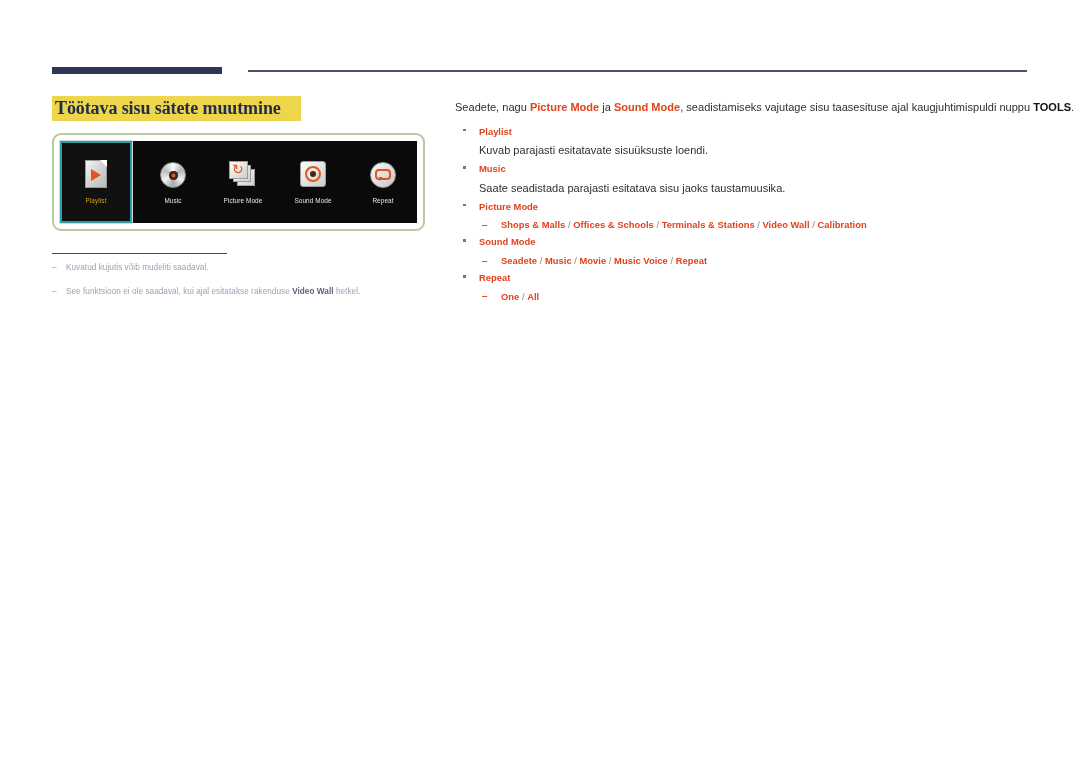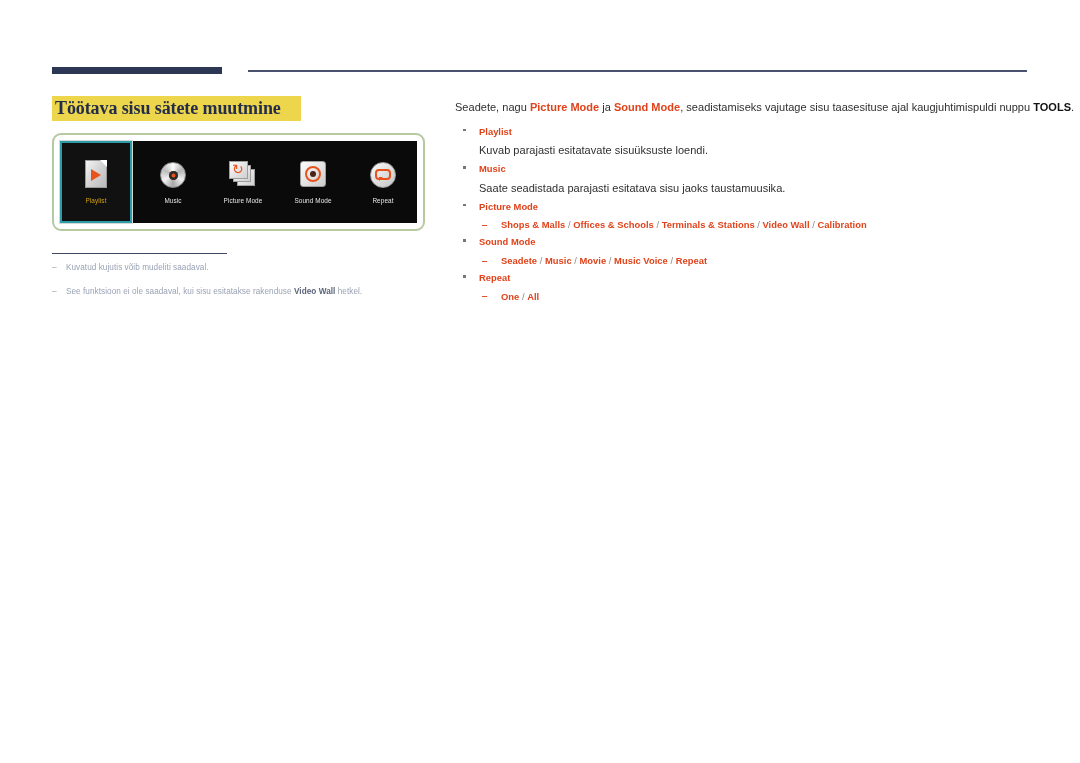--- a/index.html
+++ b/index.html
@@ -383,21 +383,21 @@
 
   </div>
 </div>
 
 <div class="note-rule"></div>
 <div class="notes">
   <div class="note">
     <span class="dash">‒</span><span>Kuvatud kujutis võib mudeliti saadaval.</span>
   </div>
   <div class="note">
-    <span class="dash">‒</span><span>See funktsioon ei ole saadaval, kui sisu esitatakse rakenduse </span><b>Video Wall</b><span> hetkel.</span>
+    <span class="dash">‒</span><span>See funktsioon ei ole saadaval, kui ajal esitatakse rakenduse </span><b>Video Wall</b><span> hetkel.</span>
   </div>
 </div>
 
 <div class="right-col">
 
   <p class="intro"><span>Seadete, nagu </span><span class="red">Picture Mode</span><span> ja </span><span class="red">Sound Mode</span><span>, seadistamiseks vajutage sisu taasesituse ajal kaugjuhtimispuldi nuppu </span><span class="blk">TOOLS</span><span>.</span></p>
 
   <div class="bullet">
     <span class="dot"></span>
     <div class="b-title">Playlist</div>

